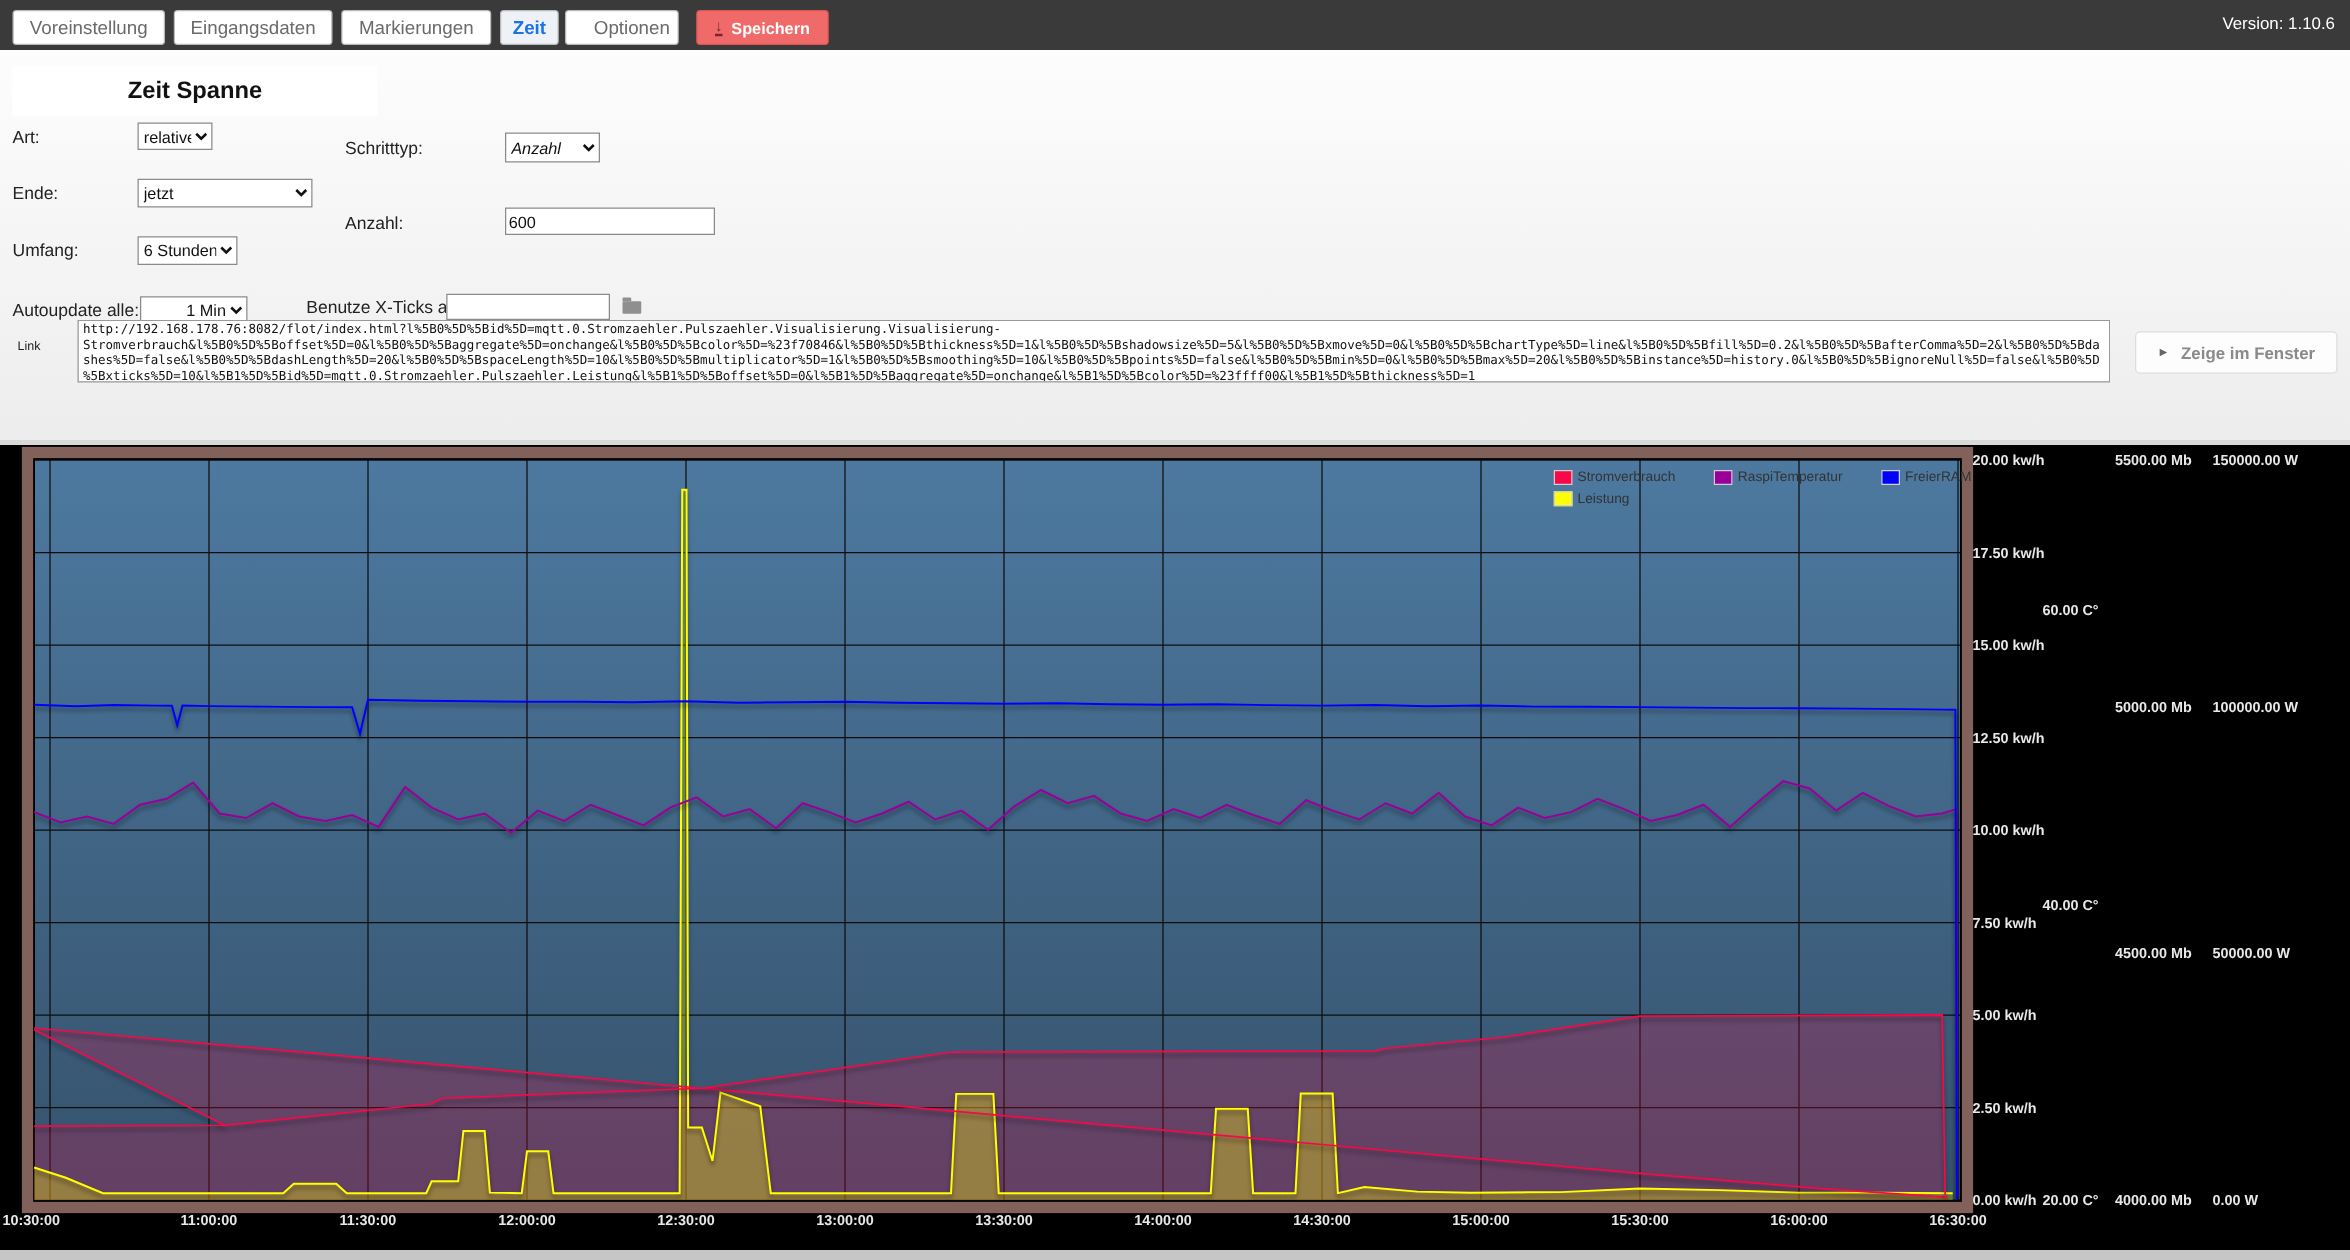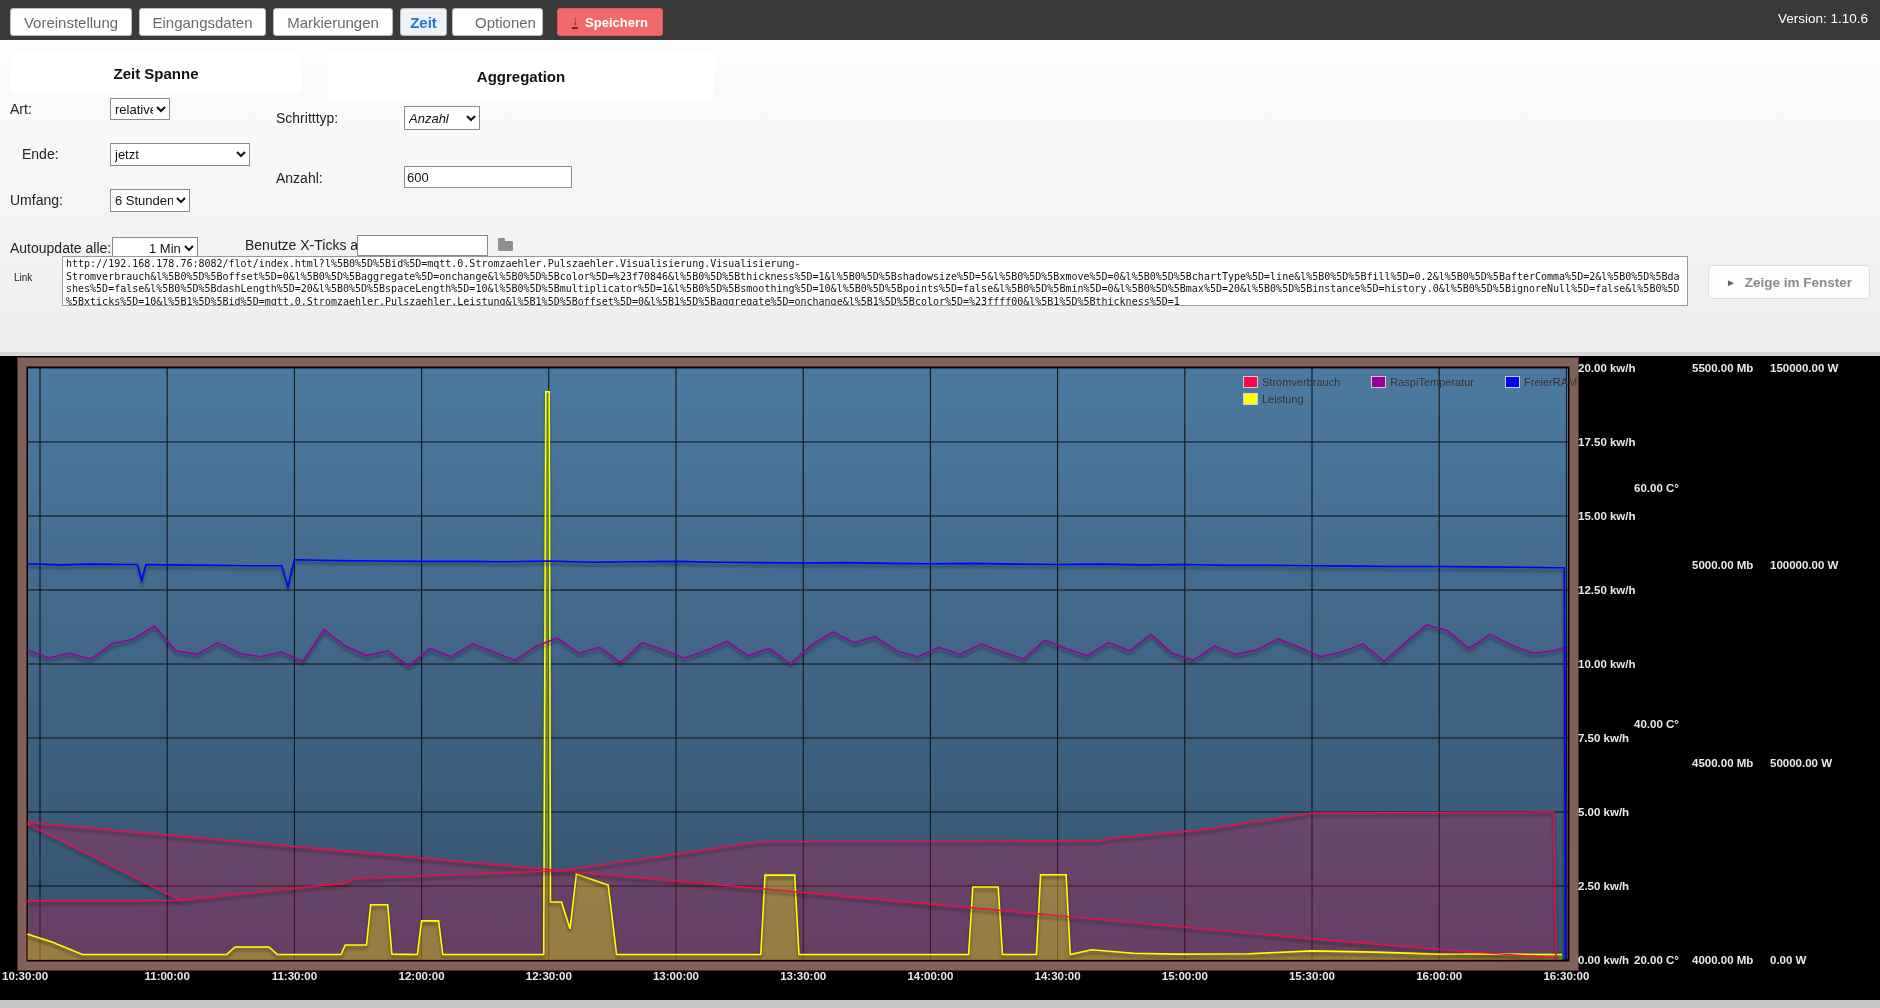--- a/index.html
+++ b/index.html
@@ -20,21 +20,21 @@
        border-radius:3px;display:flex;align-items:center;justify-content:center;gap:7px;
        color:#fff;font-weight:bold;font-size:13px;cursor:pointer;box-sizing:border-box;}
   .dl-icon{display:inline-block;color:#7a2430;font-size:12px;font-weight:bold;line-height:10px;
        border-bottom:2px solid #7a2430;padding-bottom:1px;}
   .version{position:absolute;right:12px;top:11px;color:#fff;font-size:13.5px;}
 
   
   .form-section{position:absolute;left:0;top:40px;width:1880px;height:312px;
        background:linear-gradient(180deg,#fdfdfd 0%,#ededed 100%);}
   .card-title{position:absolute;background:#fff;display:flex;align-items:center;justify-content:center;
-       font-size:15px;font-weight:bold;color:#111;}
+       font-size:19px;font-weight:bold;color:#111;}
   .card-zeitspanne{left:10px;top:13px;width:292px;height:40px;}
   .card-aggregation{left:328px;top:13px;width:386px;height:46px;}
   .flabel{position:absolute;font-size:14px;color:#222;white-space:nowrap;}
   .fctrl{position:absolute;font-size:13px;font-family:"Liberation Sans",sans-serif;box-sizing:border-box;}
   select.fctrl,input.fctrl{border:1px solid #8a8a8a;background:#fff;color:#111;}
   .xticks-row{position:absolute;left:357px;top:195px;display:flex;align-items:center;gap:6px;}
   .xticks-input{width:131px;height:21px;border:1px solid #8a8a8a;background:#fff;font-size:13px;box-sizing:border-box;}
   .folder-btn{width:22px;height:18px;display:flex;align-items:center;justify-content:center;cursor:pointer;}
   .folder-icon{position:relative;width:15px;height:10px;background:#8f8f8f;border-radius:1px;display:inline-block;}
   .folder-icon::before{content:"";position:absolute;top:-3px;left:0;width:7px;height:3px;background:#8f8f8f;border-radius:1px 1px 0 0;}
@@ -82,28 +82,27 @@
       </div>
     <div class="save-btn">
       <span class="dl-icon">↓</span>
       <span>Speichern</span>
     </div>
     <div class="version">Version: 1.10.6</div>
   </div>
 
   <div class="form-section">
     <div class="card-title card-zeitspanne">Zeit Spanne</div>
-    <div class="card-title card-aggregation">Aggregation</div>
 
     <span class="flabel" style="left:10px;top:61px;">Art:</span>
     <select class="fctrl" style="left:110px;top:58px;width:60px;height:22px;">
       <option>relative</option>
     </select>
 
-    <span class="flabel" style="left:22px;top:106px;">Ende:</span>
+    <span class="flabel" style="left:10px;top:106px;">Ende:</span>
     <select class="fctrl" style="left:110px;top:103px;width:140px;height:23px;">
       <option>jetzt</option>
     </select>
 
     <span class="flabel" style="left:10px;top:152px;">Umfang:</span>
     <select class="fctrl" style="left:110px;top:149px;width:80px;height:23px;">
       <option>6 Stunden</option>
     </select>
 
     <span class="flabel" style="left:10px;top:200px;">Autoupdate alle:</span>

